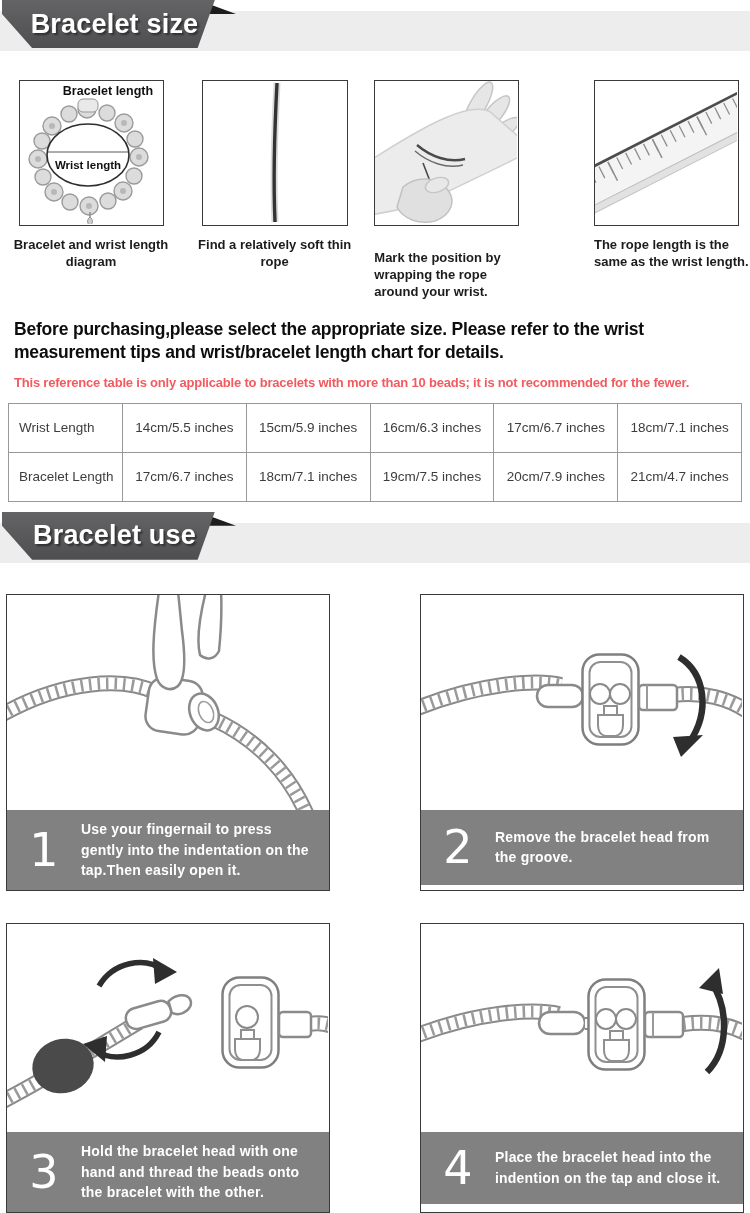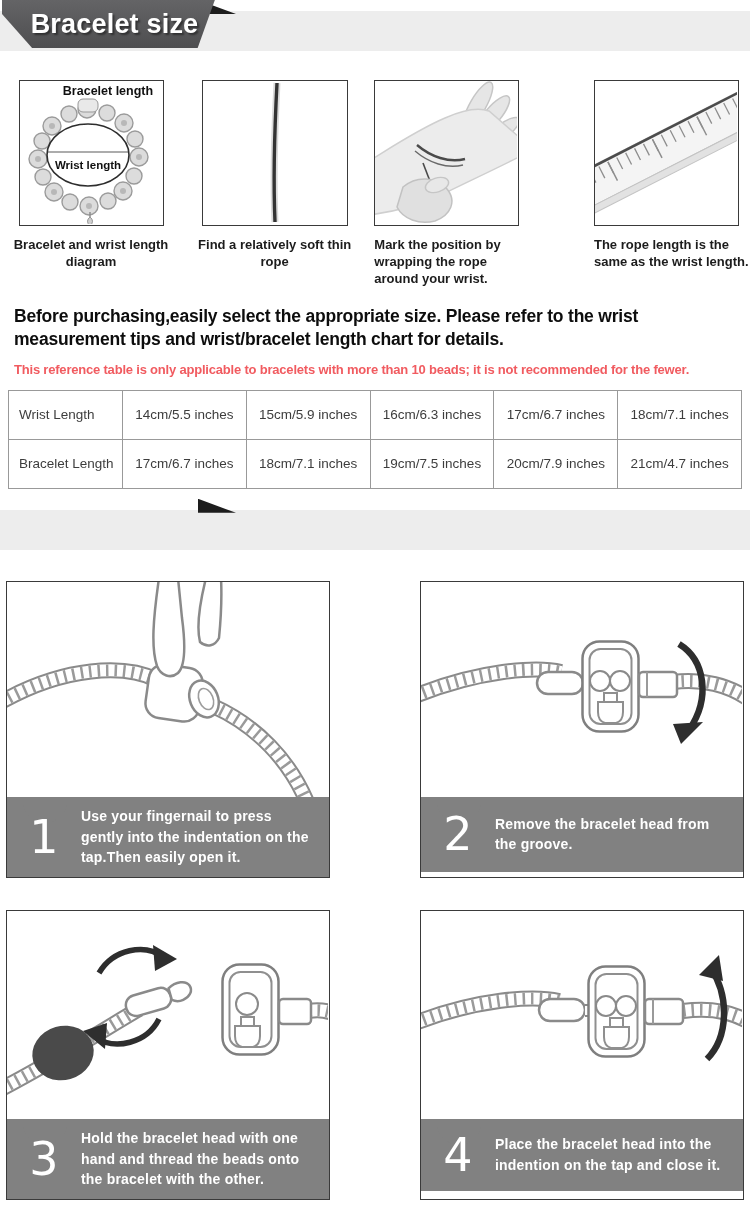--- a/index.html
+++ b/index.html
@@ -25,21 +25,21 @@
     text-shadow:2px 2px 2px rgba(0,0,0,.45);
   }
 
   
   .measure-row { display:flex; justify-content:space-between; padding:28px 6px 0 7px; }
   .m-panel { display:flex; flex-direction:column; }
   .m-panel .imgbox { width:145px; height:146px; border:1.5px solid #3a3a3a; background:#fff; overflow:hidden; }
   .m-caption { margin-top:11px; font-size:13px; font-weight:700; color:#1c1c1c; line-height:1.3; }
   .mp1 { width:168px; align-items:center; } .mp1 .m-caption { text-align:center; width:160px; }
   .mp2 { width:176px; align-items:center; } .mp2 .m-caption { text-align:center; width:176px; }
-  .mp3 { width:168px; } .mp3 .m-caption { width:160px; }
+  .mp3 { width:168px;gap:13px; } .mp3 .m-caption { width:160px; }
   .mp4 { width:150px;margin-left:40px; } .mp4 .m-caption { width:158px; }
 
   
   .intro { margin:17px 14px 0 14px; font-size:17.5px; font-weight:800; color:#0d0d0d;
            line-height:1.32; letter-spacing:-.2px; }
   .note  { margin:11px 14px 0 14px; font-size:13px; font-weight:800; color:#f15b60; letter-spacing:-.2px; }
 
   
   table.size { border-collapse:collapse; margin:13px 8px 0 8px; width:734px;
                font-size:13.5px; color:#3d3d3d; }
@@ -159,21 +159,21 @@
           <line x1="-36" y1="60" x2="190" y2="60" stroke="#8e8e8e" stroke-width="13" stroke-dasharray="1.3 8.7"></line>
           <line x1="-36" y1="64" x2="190" y2="64" stroke="#8e8e8e" stroke-width="21" stroke-dasharray="1.5 48.5"></line>
           <rect x="-40" y="86" width="230" height="7" fill="#e2e2e2" stroke="#c4c4c4" stroke-width="1"></rect>
         </g>
       </svg>
     </div>
     <div class="m-caption">The rope length is the same as the wrist length.</div>
   </div>
 </div>
 
-<div class="intro">Before purchasing,easily select the appropriate size. Please refer to the wrist measurement tips and wrist/bracelet length chart for details.</div>
+<div class="intro">Before purchasing,please select the appropriate size. Please refer to the wrist measurement tips and wrist/bracelet length chart for details.</div>
 <div class="note">This reference table is only applicable to bracelets with more than 10 beads; it is not recommended for the fewer.</div>
 
 <table class="size">
   <tbody>
       <tr>
     <td class="rowhead">Wrist Length</td>
     <td>14cm/5.5 inches</td>
     <td>15cm/5.9 inches</td>
     <td>16cm/6.3 inches</td>
     <td>17cm/6.7 inches</td>
@@ -186,20 +186,23 @@
     <td>19cm/7.5 inches</td>
     <td>20cm/7.9 inches</td>
     <td>21cm/4.7 inches</td>
   </tr>
 </tbody>
   </table>
 
 <div class="banner" style="margin-top:10px;">
   <div class="band"></div>
   <div class="fold"></div>
+  <div class="ribbon">
+    <span>Bracelet use</span>
+  </div>
 </div>
 
 <div class="steps">
 
   <div class="row row1">
 
     <div class="s-panel">
       <div class="s-img">
         <svg width="321" height="215" viewBox="0 0 321 215">
           <g fill="none">

